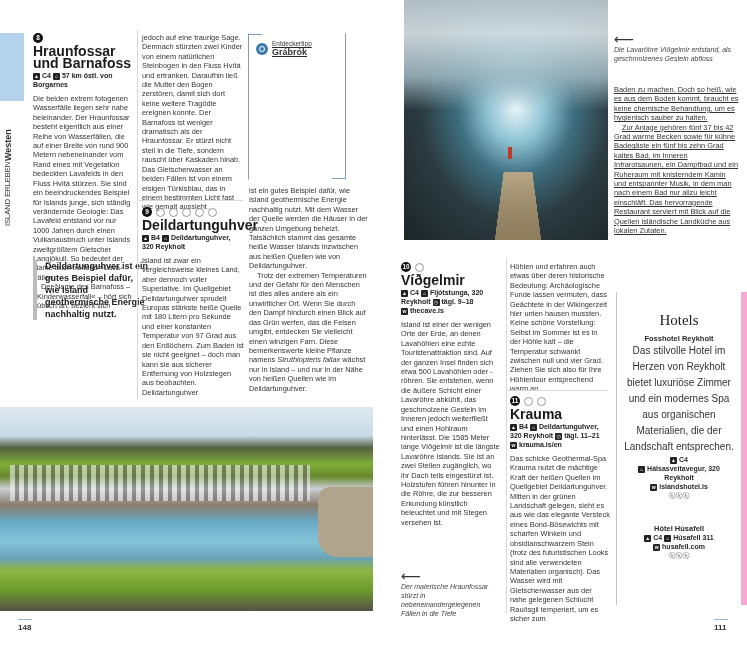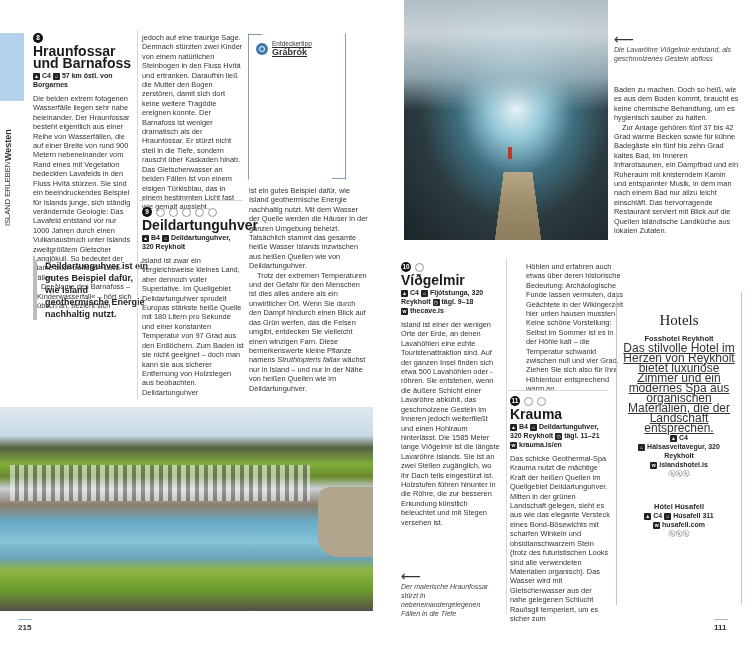--- a/index.html
+++ b/index.html
@@ -34,24 +34,24 @@
   .box-tip:before, .box-tip:after { content:""; position:absolute; height:1px; background:#7ea0c0; width:14px; }
   .box-tip:before { left:-1px; top:0; }
   .box-tip:after { right:-1px; bottom:0; }
   .tip-icon { display:inline-block; width:12px; height:12px; border-radius:50%; background:#3f78b0; vertical-align:middle; position:relative; }
   .tip-icon:after { content:""; position:absolute; left:3px; top:3px; width:4px; height:4px; border:1px solid #fff; border-radius:50%; }
   .quote { position:absolute; left:33px; top:260px; width:104px; border-left:4px solid #bdbdbd; padding-left:8px;
            font-weight:bold; font-size:9px; line-height:12px; color:#222; }
   .caption { font-style:italic; font-size:7px; line-height:9px; color:#444; }
   .arrow { font-size:14px; line-height:12px; color:#333; }
   .hotels { position:absolute; left:616px; top:292px; width:124px; height:313px;
-            border-left:1px solid #b4c8dc; border-right:1px solid #f9a8d4; text-align:center; }
+            border-left:1px solid #b4c8dc; border-right:7px solid #f9a8d4; text-align:center; }
   .hotels-title { font-family:"Liberation Serif", "DejaVu Serif", serif; font-size:15px; margin-top:20px; color:#222; }
   .hotel-name { font-weight:bold; font-size:7.5px; margin-top:5px; }
-  .hotel-text { font-size:12px; line-height:10px; color:#333;text-decoration:underline; }
+  .hotel-text { font-size:10px; line-height:16px; color:#333; }
   .hotel-meta { font-size:7px; line-height:9px; font-weight:bold; }
   .page-num { position:absolute; font-weight:bold; font-size:8px; color:#333; }
   .page-num:before { content:""; position:absolute; top:-4px; left:0; width:14px; height:1px; background:#9ab8d6; }
 </style>
 </head>
 <body>
 
 <div class="side-tab"></div>
 <div class="side-label">
   <span style="left:0;top:125px;">ISLAND ERLEBEN</span>
@@ -113,34 +113,34 @@
 
 <div class="abs body-text" style="left:249px;top:186px;width:120px;">
   <p>ist ein gutes Beispiel dafür, wie Island geothermische Energie nachhaltig nutzt. Mit dem Wasser der Quelle werden die Häuser in der ganzen Umgebung beheizt. Tatsächlich stammt das gesamte heiße Wasser Islands inzwischen aus heißen Quellen wie von Deildartunguhver.</p>
   <p class="indent"><span>Trotz der extremen Temperaturen und der Gefahr für den Menschen ist dies alles andere als ein unwirtlicher Ort. Wenn Sie durch den Dampf hindurch einen Blick auf das Grün werfen, das die Felsen umgibt, entdecken Sie vielleicht einen winzigen Farn. Diese bemerkenswerte kleine Pflanze namens </span><i>Struthiopteris fallax</i><span> wächst nur in Island – und nur in der Nähe von heißen Quellen wie im Deildartunguhver.</span></p>
 </div>
 
 <div class="photo-waterfall">
   <div style="position:absolute;left:10px;top:58px;width:300px;height:36px;background:repeating-linear-gradient(90deg,#f2f6f8 0 5px,#6a6a6a 5px 9px);opacity:0.55;"></div>
   <div style="position:absolute;right:0;top:80px;width:55px;height:70px;background:#b0a58c;border-radius:12px 0 0 20px;"></div>
 </div>
-<div class="page-num" style="left:18px;top:623px;">215</div>
+<div class="page-num" style="left:18px;top:623px;">148</div>
 
 <div class="photo-cave">
   <div class="cave-ice"></div>
   <div class="cave-walk"></div>
   <div style="position:absolute;left:104px;top:147px;width:4px;height:12px;background:#c03a2a;"></div>
 </div>
 
 <div class="abs" style="left:614px;top:33px;width:128px;">
   <div class="arrow">⟵</div>
   <div class="caption">Die Lavaröhre Víðgelmir entstand, als geschmolzenes Gestein abfloss</div>
 </div>
 
-<div class="abs body-text" style="left:614px;top:85px;width:125px;">
+<div class="abs body-text" style="left:614px;top:85px;width:125px;text-decoration:underline;">
   <p>Baden zu machen. Doch so heiß, wie es aus dem Boden kommt, braucht es keine chemische Behandlung, um es hygienisch sauber zu halten.</p>
   <p class="indent">Zur Anlage gehören fünf 37 bis 42 Grad warme Becken sowie für kühne Badegäste ein fünf bis zehn Grad kaltes Bad, im Inneren Infrarotsaunen, ein Dampfbad und ein Ruheraum mit knisterndem Kamin und entspannter Musik, in dem man nach einem Bad nur allzu leicht einschläft. Das hervorragende Restaurant serviert mit Blick auf die Quellen isländische Landküche aus lokalen Zutaten.</p>
 </div>
 
 <div class="abs body-text" style="left:401px;top:262px;width:100px;">
   <div>
     <span class="num-badge">10</span>
     <span class="circle-icon"></span>
   </div>
   <div class="h-title">Víðgelmir</div>
@@ -153,21 +153,21 @@
   <p>Island ist einer der wenigen Orte der Erde, an denen Lavahöhlen eine echte Touristenattraktion sind. Auf der ganzen Insel finden sich etwa 500 Lavahöhlen oder -röhren. Sie entstehen, wenn die äußere Schicht einer Lavaröhre abkühlt, das geschmolzene Gestein im Inneren jedoch weiterfließt und einen Hohlraum hinterlässt. Die 1585 Meter lange Víðgelmir ist die längste Lavaröhre Islands. Sie ist an zwei Stellen zugänglich, wo ihr Dach teils eingestürzt ist. Holzstufen führen hinunter in die Röhre, die zur besseren Erkundung künstlich beleuchtet und mit Stegen versehen ist.</p>
 </div>
 
 <div class="abs" style="left:401px;top:570px;width:100px;">
   <div class="arrow">⟵</div>
   <div class="caption">Der malerische Hraunfossar stürzt in nebeneinandergelegenen Fällen in die Tiefe</div>
 </div>
 
 <div class="vr" style="left:506px;top:258px;height:355px;"></div>
 
-<div class="abs body-text" style="left:526px;top:262px;width:100px;">
+<div class="abs body-text" style="left:510px;top:262px;width:100px;">
   <p>Höhlen und erfahren auch etwas über deren historische Bedeutung: Archäologische Funde lassen vermuten, dass Geächtete in der Wikingerzeit hier unten hausen mussten. Keine schöne Vorstellung: Selbst im Sommer ist es in der Höhle kalt – die Temperatur schwankt zwischen null und vier Grad. Ziehen Sie sich also für Ihre Höhlentour entsprechend warm an.</p>
 </div>
 <div class="vr" style="left:508px;top:390px;width:100px;height:1px;"></div>
 
 <div class="abs body-text" style="left:510px;top:396px;width:100px;">
   <div>
     <span class="num-badge">11</span>
     <span class="circle-icon"></span>
     <span class="circle-icon"></span>
   </div>

